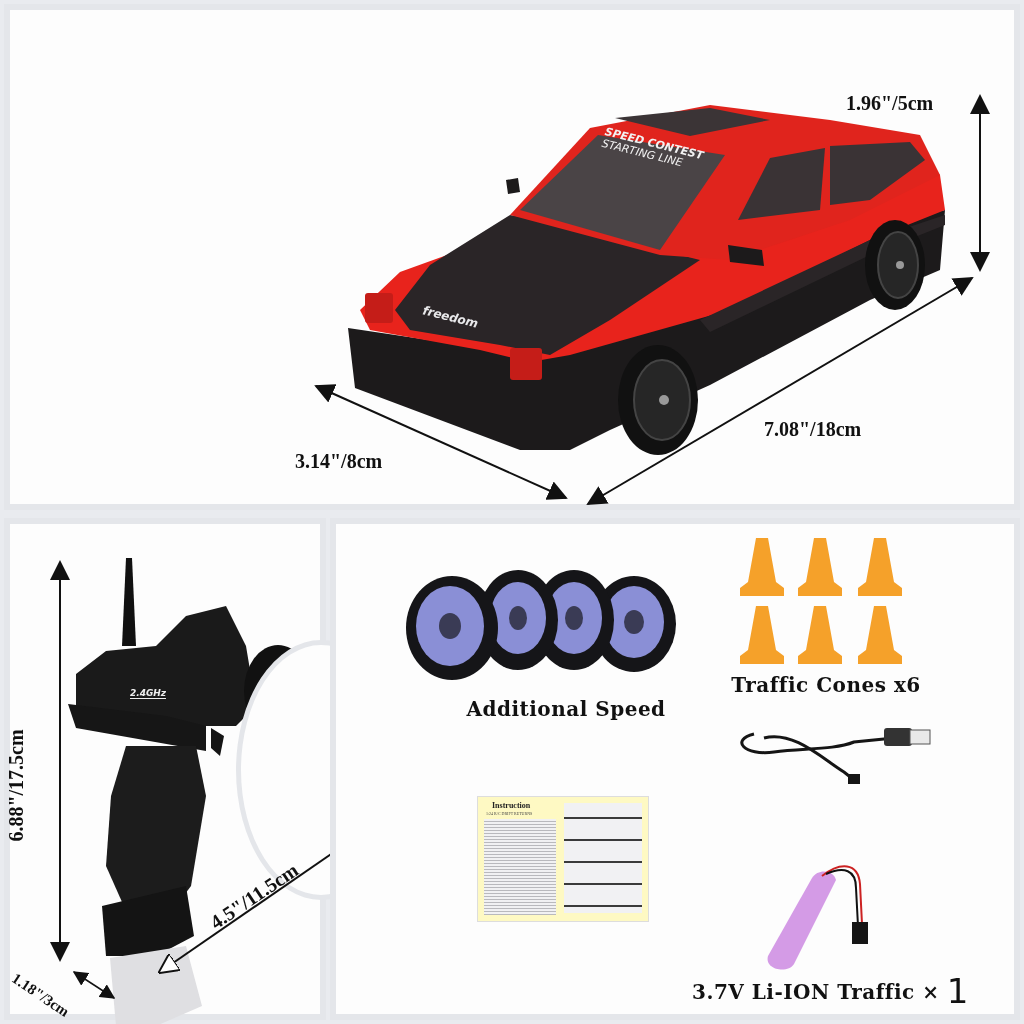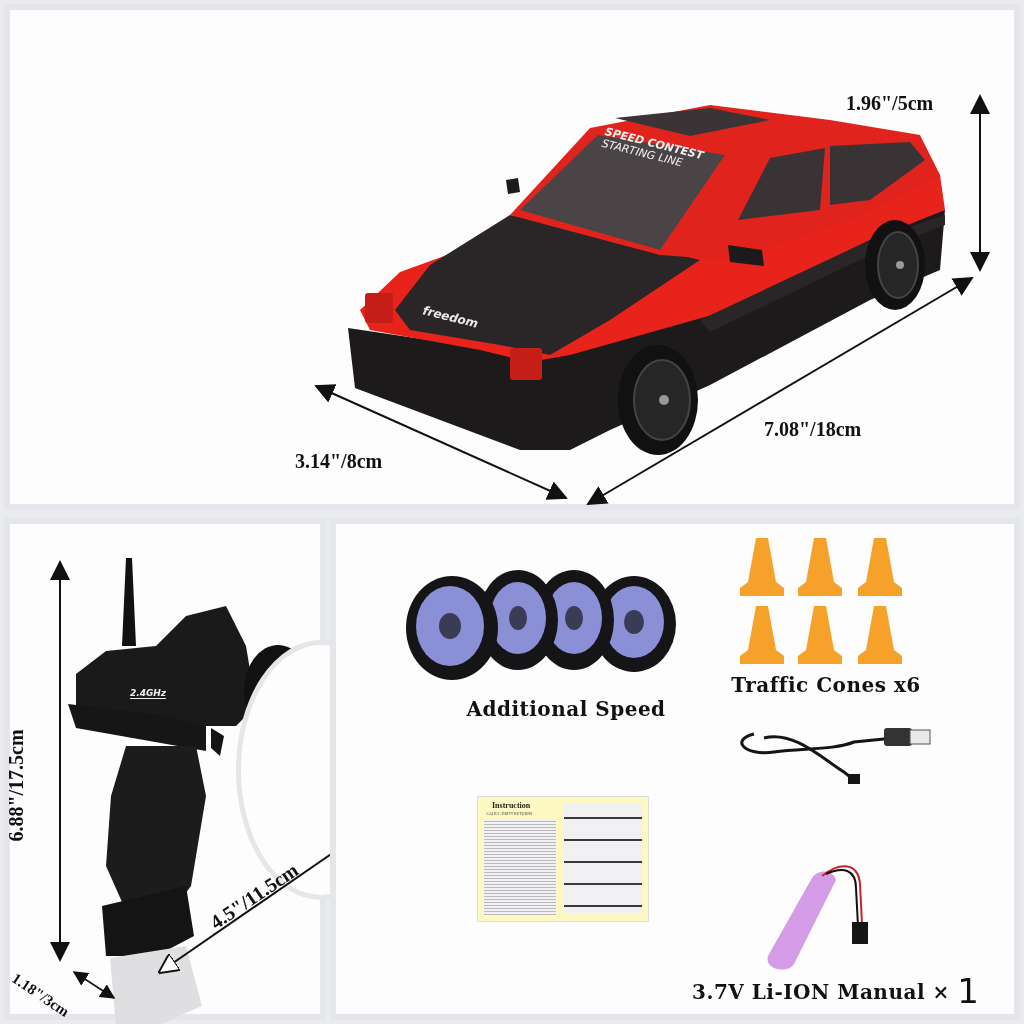--- a/index.html
+++ b/index.html
@@ -172,16 +172,16 @@
     <div style="position:absolute;left:86px;top:6px;width:78px;height:110px;background:repeating-linear-gradient(#f1f1f3 0 14px,#3a3a3a 14px 16px,#f1f1f3 16px 22px);"></div>
   </div>
 
   <svg style="left:424px;top:340px;" width="130" height="110">
     <path d="M8 92 L52 14 C58 4 74 6 76 16 L34 100 C28 110 4 106 8 92 Z" fill="#d49be6"></path>
     <path d="M62 12 C80 -2 98 -2 100 20 L102 60" stroke="#c22" stroke-width="2" fill="none"></path>
     <path d="M66 10 C84 2 96 6 96 24 L98 62" stroke="#111" stroke-width="2" fill="none"></path>
     <rect x="92" y="58" width="16" height="22" fill="#151515"></rect>
   </svg>
   <div class="abs item-lbl" style="left:356px;top:452px;width:320px;text-align:left;">
-    <span>3.7V Li-ION Manual ×</span>
+    <span>3.7V Li-ION Traffic ×</span>
     <span style="font-family:'DejaVu Sans',sans-serif;font-weight:normal;font-size:34px;vertical-align:-4px;">1</span>
   </div>
 </div>
 
 </body></html>

